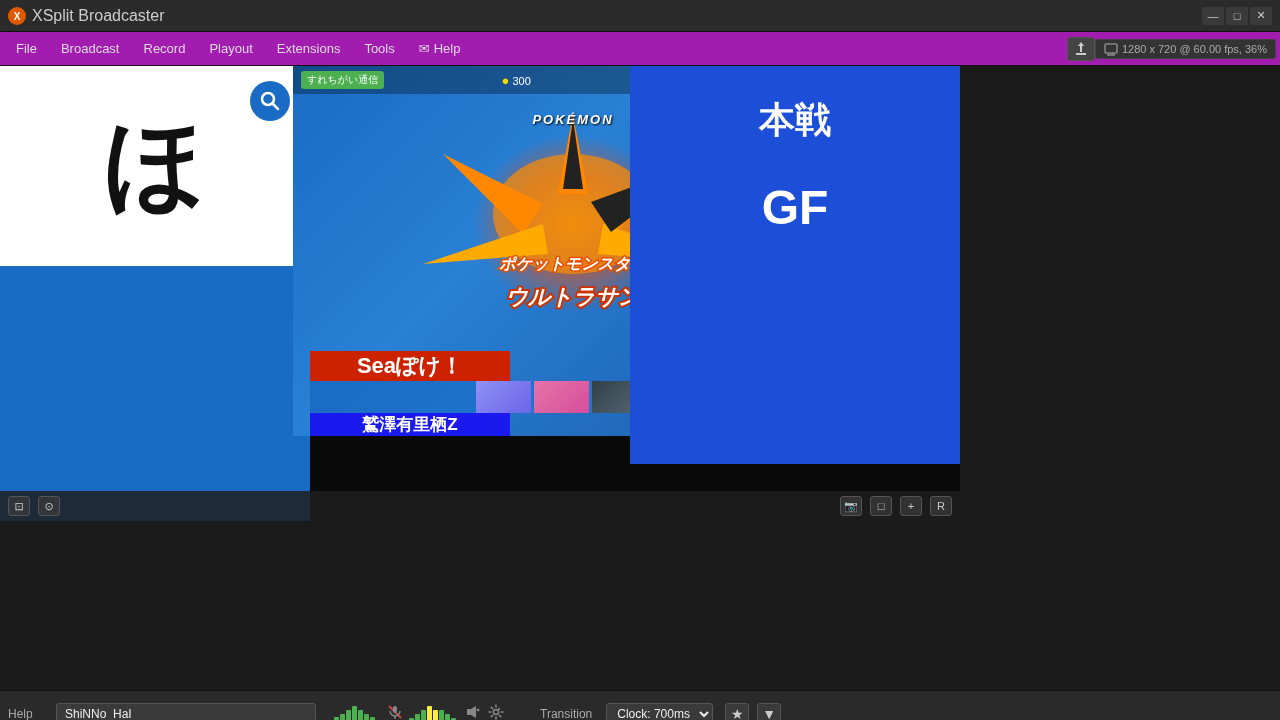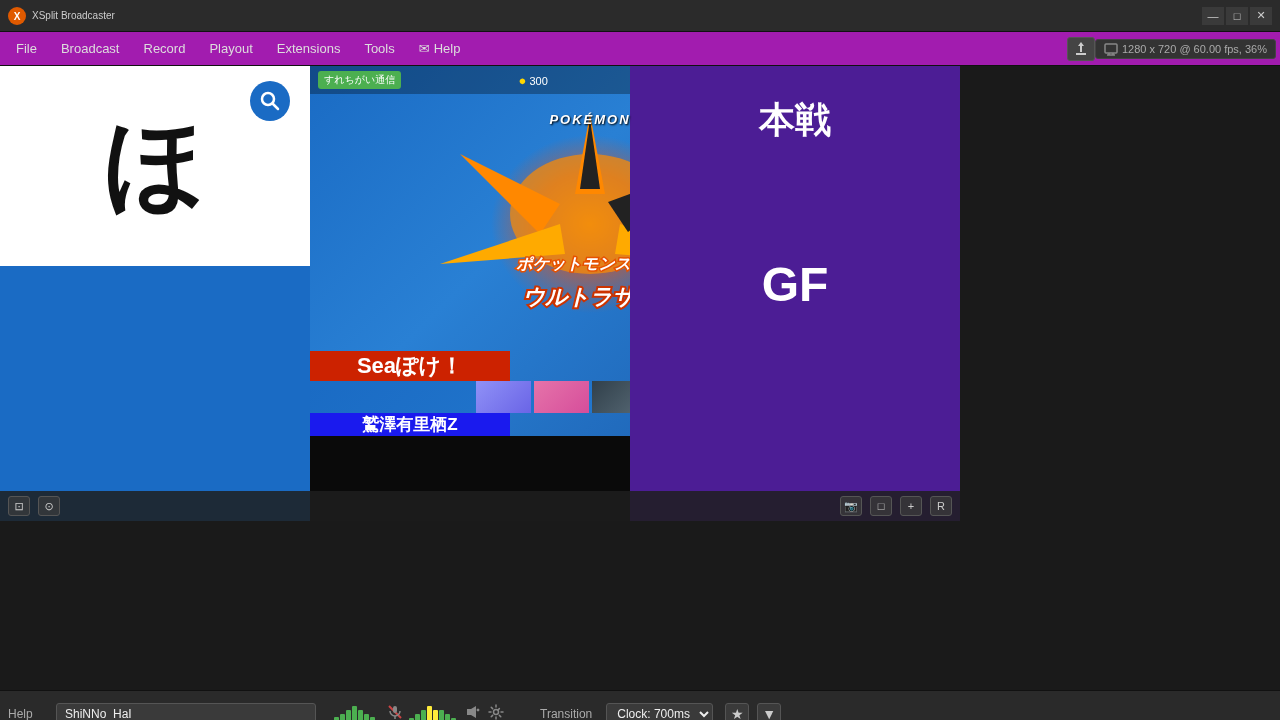--- a/index.html
+++ b/index.html
@@ -25,21 +25,21 @@
     #titlebar .app-icon {
       width: 18px; height: 18px;
       background: #e05a00;
       border-radius: 50%;
       margin-right: 6px;
       display: flex; align-items: center; justify-content: center;
       font-size: 10px; color: white; font-weight: bold;
     }
     #titlebar .title-text {
       color: #ccc;
-      font-size: 10px;
+      font-size: 16px;
       flex: 1;
     }
     #titlebar .win-controls {
       display: flex; gap: 2px;
     }
     #titlebar .win-btn {
       width: 22px; height: 18px;
       background: #3a3a3a;
       border: none;
       color: #ccc;
@@ -92,21 +92,21 @@
     }
 
     
     #main {
       display: flex;
       height: calc(720px - 32px - 34px - 30px);
     }
     
     .game-display {
       position: absolute;
-      left: 310px;
+      left: 293px;
       top: 0;
       width: 560px;
       height: 370px;
       background: linear-gradient(135deg, #1a6bc4 0%, #2980d4 40%, #1a5aaa 100%);
       overflow: hidden;
     }
     .game-top-bar {
       height: 28px;
       background: rgba(0,0,0,0.3);
       display: flex;
@@ -205,26 +205,26 @@
     .blue-panel-bottom {
       flex: 1;
       background: #1a6bc4;
     }
 
     
     .right-text-panels {
       position: absolute;
       right: 0; top: 0;
       width: 330px;
-      height: 455px;
-      background: #4c1d95;
+      height: 398px;
+      background: #1d4ed8;
       display: flex; flex-direction: column;
       align-items: center; justify-content: flex-start;
       padding-top: 30px;
-      gap: 112px;
+      gap: 35px;
     }
     .text-label-honsen {
       color: white;
       font-size: 36px;
       font-weight: bold;
       writing-mode: horizontal-tb;
     }
     .text-label-gf {
       color: white;
       font-size: 48px;

